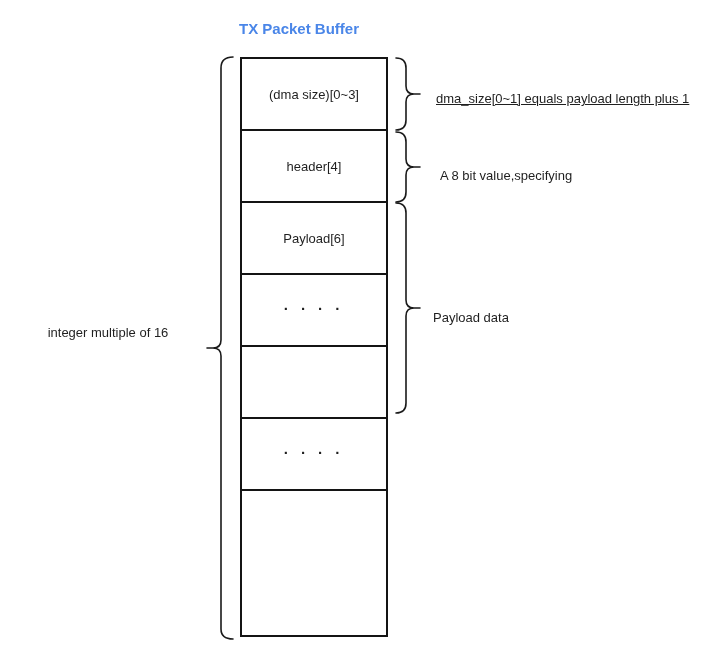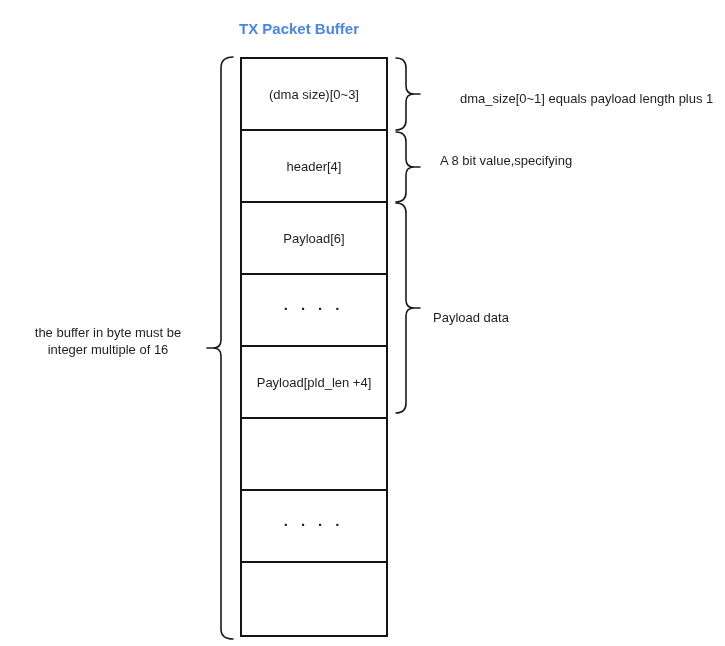--- a/index.html
+++ b/index.html
@@ -69,22 +69,22 @@
   .note {
     position: absolute;
     font-size: 13px;
     line-height: 17px;
     color: #1f1f1f;
     white-space: nowrap;
   }
   .note.centered { text-align: center; white-space: normal; }
 
   .left-note   { left: 18px;  top: 324px; width: 180px; }
-  .dma-note    { left: 460px; top: 90px;  }
-  .header-note { left: 424px; top: 152px; width: 164px; }
+  .dma-note    { left: 436px; top: 90px; text-decoration: underline;  }
+  .header-note { left: 424px; top: 167px; width: 164px; }
   .payload-note{ left: 433px; top: 309px; text-align: right; }
 </style>
 </head>
 <body>
 
 <div class="canvas">
 
   <div class="title">TX Packet Buffer</div>
 
   <svg class="overlay" viewBox="0 0 725 646" xmlns="http://www.w3.org/2000/svg">
@@ -101,35 +101,31 @@
     <div class="buffer-row">
       <span>header[4]</span>
     </div>
     <div class="buffer-row">
       <span>Payload[6]</span>
     </div>
     <div class="buffer-row dots">
       <span>· · · ·</span>
     </div>
     <div class="buffer-row">
-      <span>Payload[pld_len +4]</span>
-    </div>
-    <div class="buffer-row">
       <span></span>
     </div>
     <div class="buffer-row dots">
       <span>· · · ·</span>
     </div>
     <div class="buffer-row">
       <span></span>
     </div>
   </div>
 
   <div class="note centered left-note">
-    <div>the buffer in byte must be</div>
     <div>integer multiple of 16</div>
   </div>
 
   <div class="note dma-note">dma_size[0~1] equals payload length plus 1</div>
 
   <div class="note centered header-note">
     <div>A 8 bit value,specifying</div>
   </div>
 
   <div class="note payload-note">Payload data</div>

